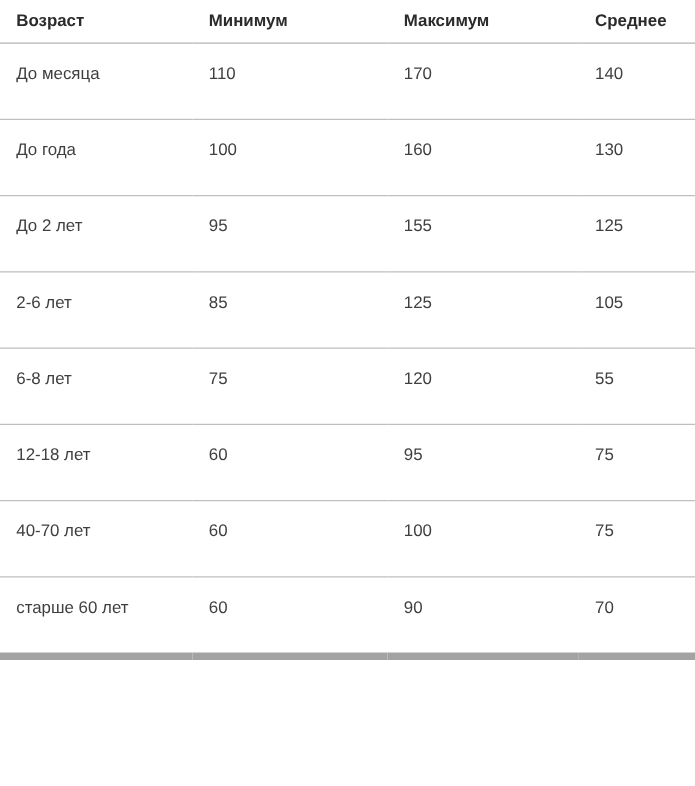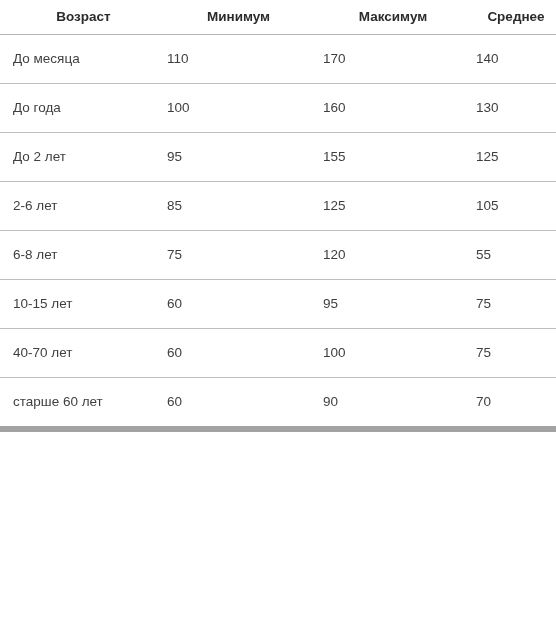--- a/index.html
+++ b/index.html
@@ -29,38 +29,38 @@
     background: #ffffff;
   }
 
   
   col.c-age { width: 154px; }
   col.c-min { width: 156px; }
   col.c-max { width: 153px; }
   col.c-avg { width: 93px; }
 
   thead th {
-    text-align: center;
+    text-align: left;
     font-size: 13.5px;
     font-weight: bold;
     color: #2b2b2b;
     padding: 0 0 0 13px;
     height: 34px;
     line-height: 34px;
     vertical-align: middle;
     border-bottom: 1px solid #b5b5b5;
     white-space: nowrap;
   }
 
   tbody td {
     text-align: left;
     font-size: 13.5px;
     font-weight: normal;
     color: #3f3f3f;
-    padding: 0 0 0 13px;
+    padding: 0 0 12px 13px;
     height: 48px;
     line-height: 48px;
     vertical-align: middle;
     border-bottom: 1px solid #bfbfbf;
     white-space: nowrap;
   }
 
   tbody tr:last-child td {
     border-bottom: 6px solid #a3a3a3;
   }
@@ -109,21 +109,21 @@
           <td>125</td>
           <td>105</td>
         </tr>
         <tr>
           <td>6-8 лет</td>
           <td>75</td>
           <td>120</td>
           <td>55</td>
         </tr>
         <tr>
-          <td>10-15 лет</td>
+          <td>12-18 лет</td>
           <td>60</td>
           <td>95</td>
           <td>75</td>
         </tr>
         <tr>
           <td>40-70 лет</td>
           <td>60</td>
           <td>100</td>
           <td>75</td>
         </tr>

